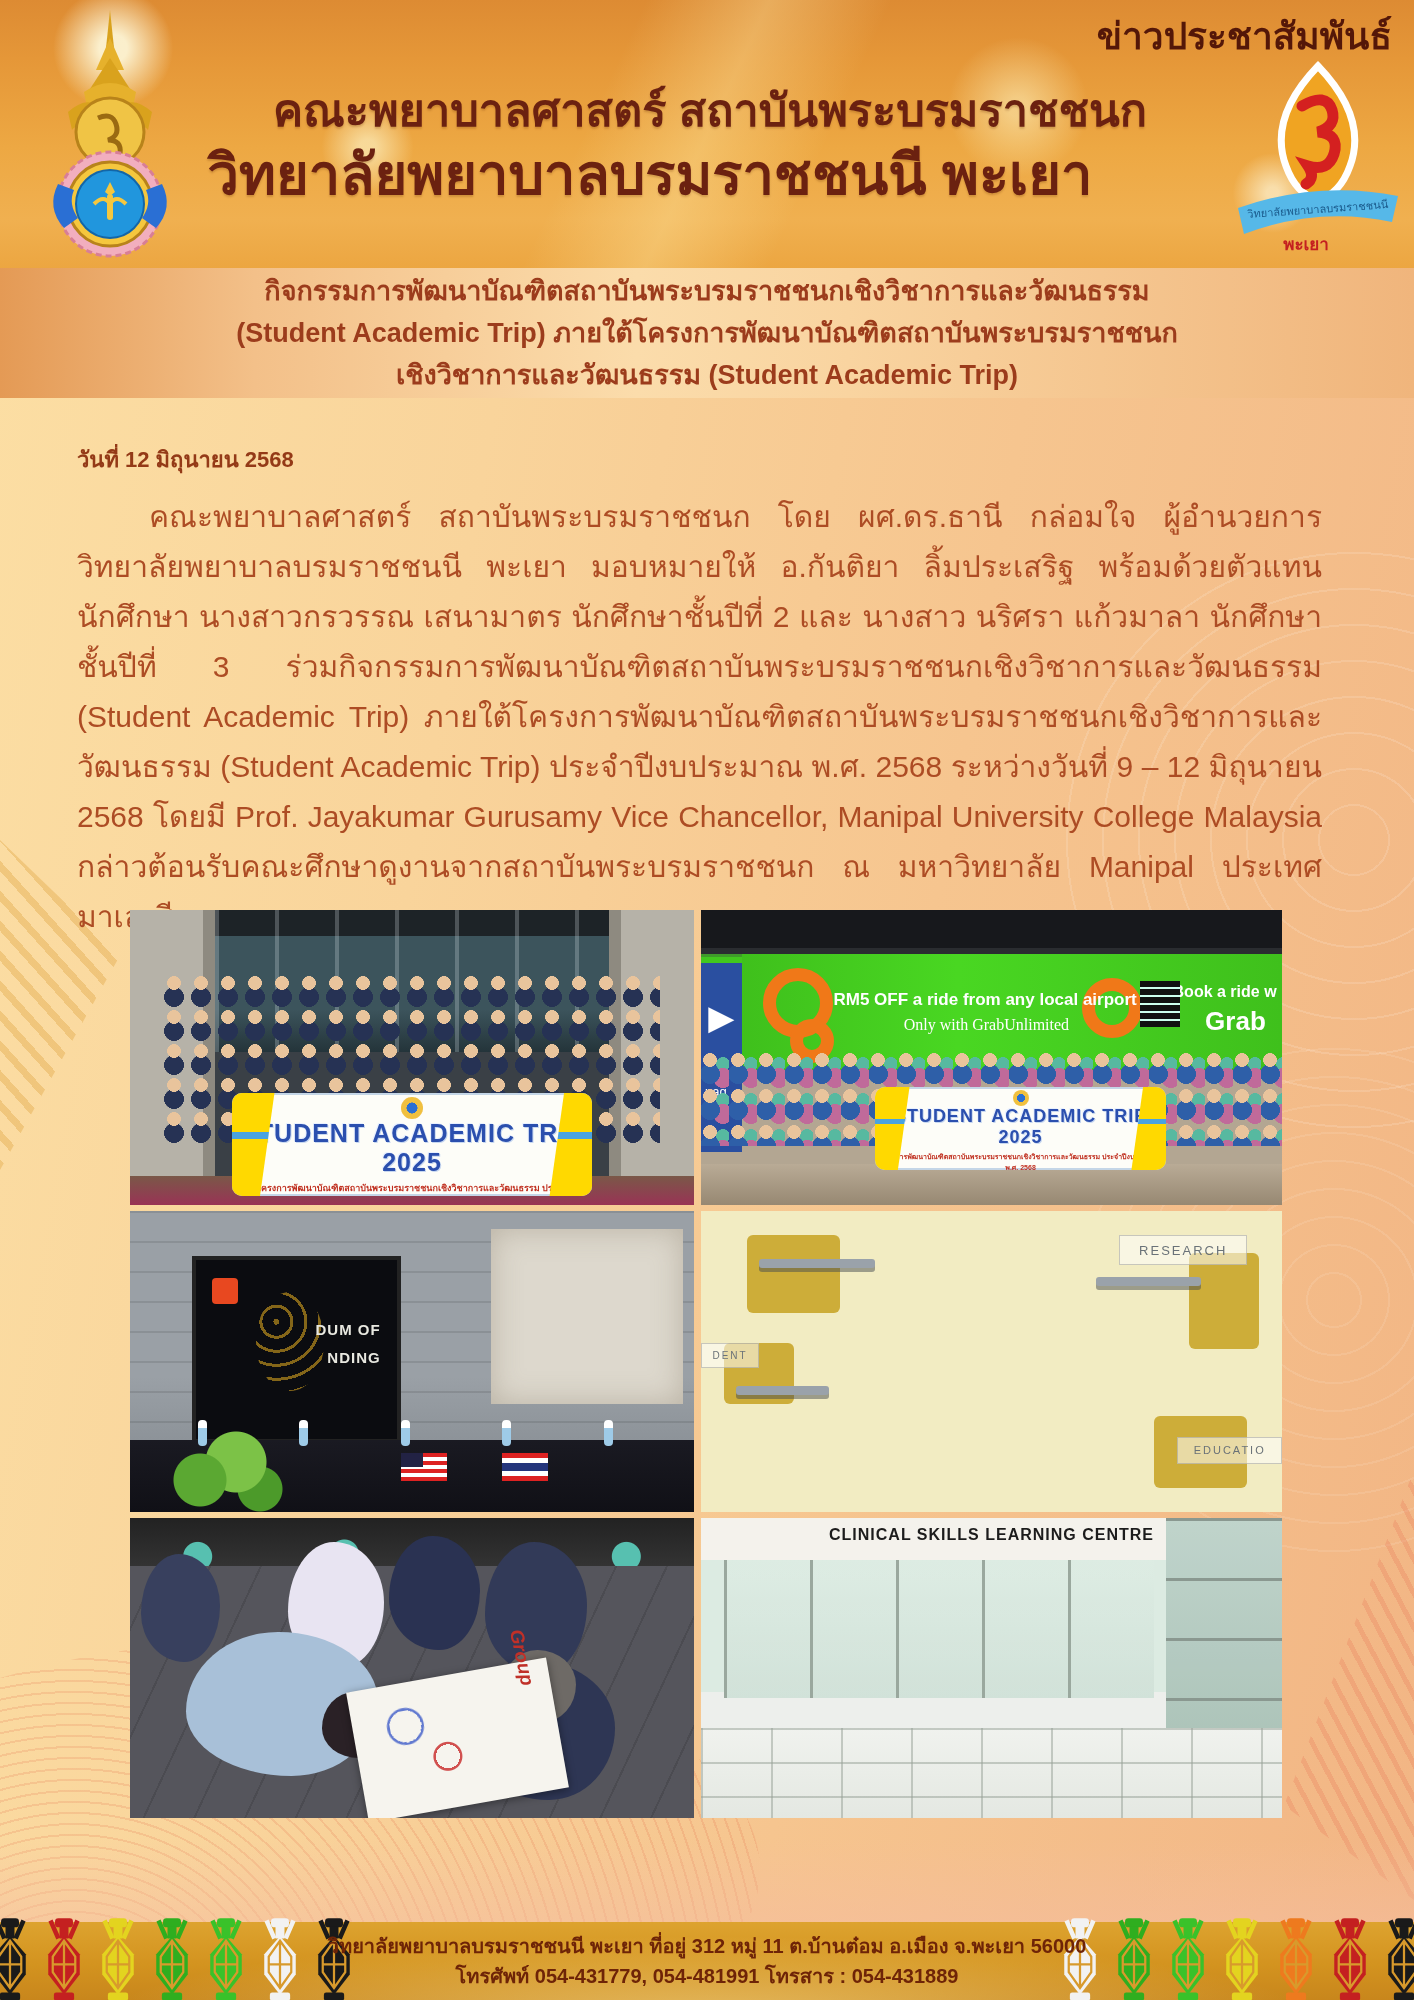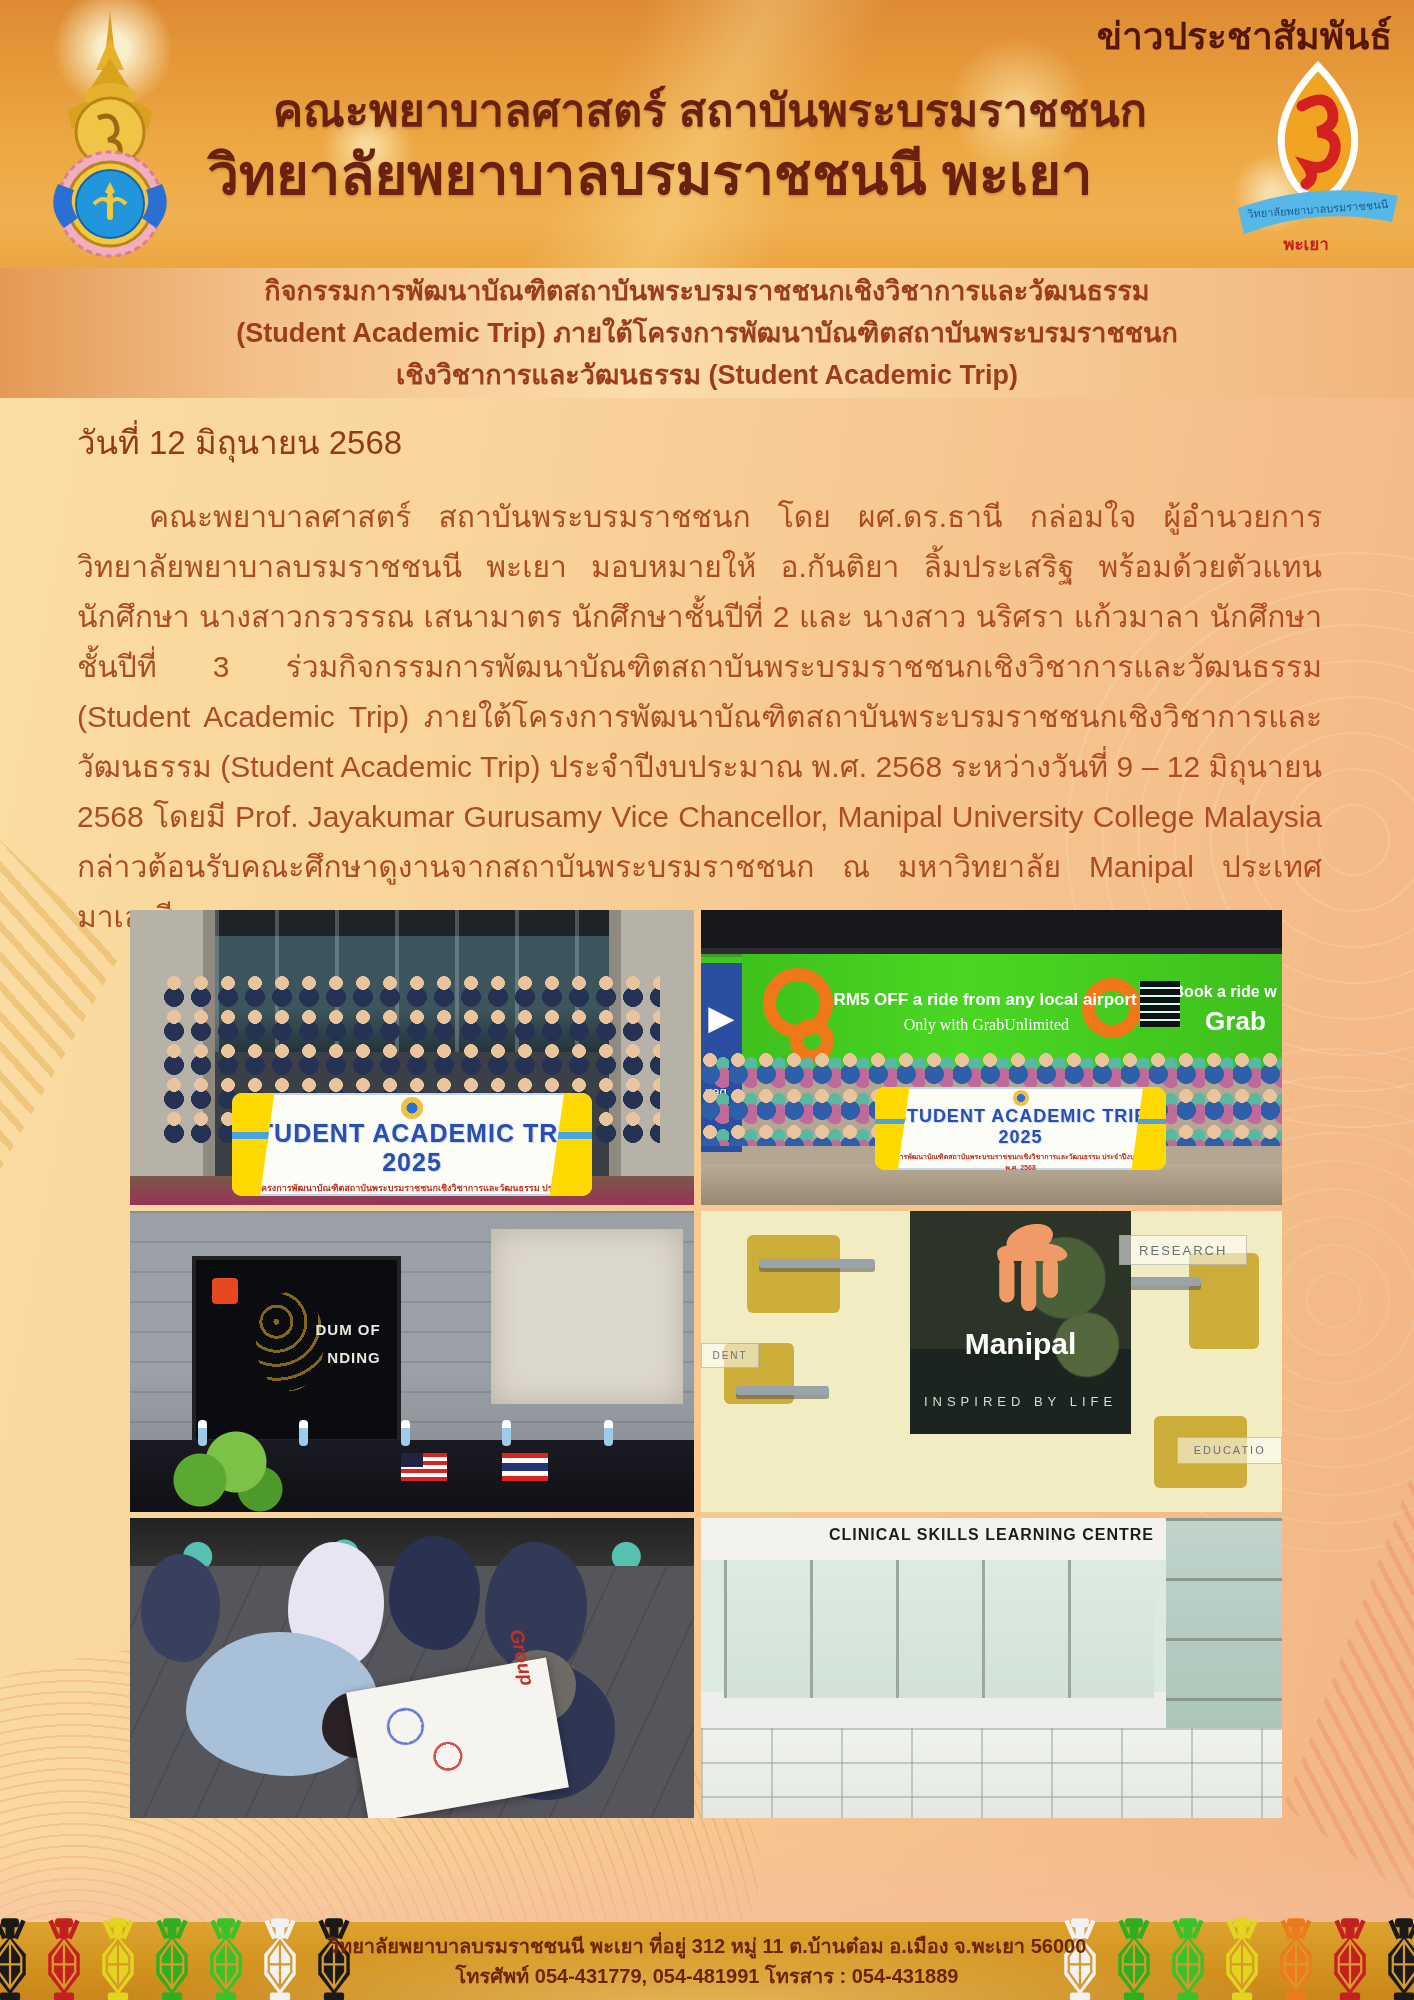--- a/index.html
+++ b/index.html
@@ -42,21 +42,21 @@
   .logo-left{left:28px;top:8px;}
   .logo-right{right:6px;top:58px;}
 
   
   .banner{left:0;top:268px;width:1414px;height:130px;
     background:linear-gradient(90deg,#e49a55 0%,#f3c089 18%,#fbdcab 45%,#f9d4a0 60%,#f0b57c 100%);
     display:flex;flex-direction:column;justify-content:center;gap:4px;}
   .banner div{text-align:center;font-size:27px;font-weight:bold;color:#9c3c1c;line-height:38px;}
 
   
-  .date-heading{left:77px;top:416px;font-size:33px;font-weight:normal;color:#943a17;}
+  .date-heading{left:77px;top:442px;font-size:22px;font-weight:bold;color:#943a17;}
   .paragraph{left:77px;top:492px;width:1245px;font-size:30px;line-height:50px;color:#ad4c24;
     text-align:justify;text-indent:72px;}
 
   
   .photo{overflow:hidden;background:#888;}
   .p-r1{top:910px;height:295px;} .p-r2{top:1211px;height:301px;} .p-r3{top:1518px;height:300px;}
   .p-c1{left:130px;width:564px;} .p-c2{left:701px;width:581px;}
 
   
   .crowd{position:absolute;
@@ -336,31 +336,20 @@
 
   <figure class="abs photo p-r2 p-c2" style="margin:0">
     <div class="abs ph4-bg"></div>
     <div class="ph4-panel" style="left:8%;top:8%;width:16%;height:26%;"></div>
     <div class="ph4-panel" style="left:4%;top:44%;width:12%;height:20%;"></div>
     <div class="ph4-panel" style="right:4%;top:14%;width:12%;height:32%;"></div>
     <div class="ph4-panel" style="right:6%;bottom:8%;width:16%;height:24%;"></div>
     <div class="ph4-shelf" style="left:10%;top:16%;width:20%;height:9px;"></div>
     <div class="ph4-shelf" style="left:6%;top:58%;width:16%;height:9px;"></div>
     <div class="ph4-shelf" style="right:14%;top:22%;width:18%;height:9px;"></div>
-    <div class="abs ph4-window">
-      <svg class="manipal-logo" viewBox="0 0 100 90">
-        <ellipse cx="58" cy="14" rx="22" ry="13" fill="#f09a68" transform="rotate(-18 58 14)"></ellipse>
-        <path d="M30 34 q-6 -12 6 -14 q40 -6 52 2 q10 8 -2 12 Z" fill="#f09a68"></path>
-        <rect x="30" y="30" width="14" height="42" rx="7" fill="#f09a68"></rect>
-        <rect x="50" y="30" width="14" height="50" rx="7" fill="#f09a68"></rect>
-        <rect x="70" y="30" width="14" height="38" rx="7" fill="#f09a68"></rect>
-      </svg>
-      <div class="manipal-name" style="top:52%;">Manipal</div>
-      <div class="manipal-tag" style="top:82%;">INSPIRED BY LIFE</div>
-    </div>
     <div class="glass-sign" style="right:6%;top:8%;width:22%;height:10%;font-size:13px;">RESEARCH</div>
     <div class="glass-sign" style="right:0;bottom:16%;width:18%;height:9%;font-size:11px;margin-left:48px;">EDUCATIO</div>
     <div class="glass-sign" style="left:0;top:44%;width:10%;height:8%;font-size:10px;">DENT</div>
     <div class="pers" style="left:13%;top:28%;--w:74px;--h:215px;--suit:#1e2a4c;--pants:#c2cede;--suitend:58%;"></div>
     <div class="pers" style="left:27%;top:26%;--w:76px;--h:220px;--suit:#12141c;--pants:#12141c;--suitend:94%;"></div>
     <div class="pers" style="left:76%;top:22%;--w:78px;--h:232px;--suit:#1e2a4c;--pants:#c2cede;--suitend:56%;"></div>
   </figure>
 
   <figure class="abs photo p-r3 p-c1" style="margin:0">
     <div class="abs ph5-bg"></div>

